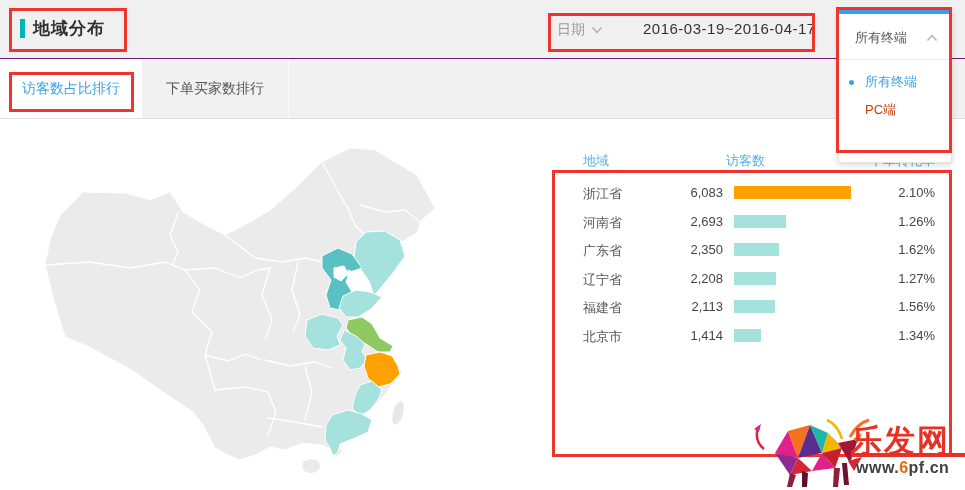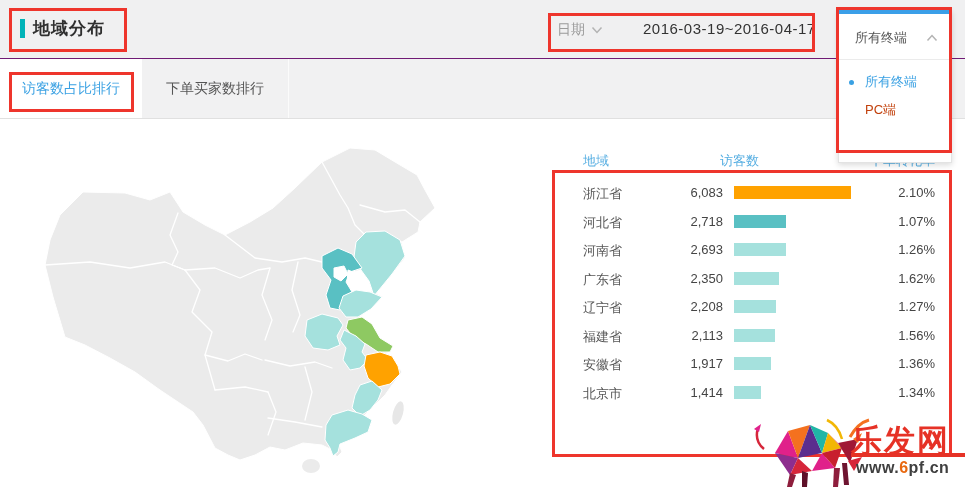--- a/index.html
+++ b/index.html
@@ -23,21 +23,21 @@
        font-size:14px;cursor:default;}
   .tab-active{left:0;width:142px;background:#fff;color:#3aa1e3;}
   .tab-inactive{left:142px;width:146px;background:#f1f1f2;color:#555;border-right:1px solid #fbfbfb;}
 
   
   .map-wrap{position:absolute;left:40px;top:130px;width:400px;height:355px;}
 
   
   .rank-table{position:absolute;left:553px;top:148px;width:398px;}
   .th{position:absolute;top:4px;font-size:13px;color:#56aee2;white-space:nowrap;}
-  .th-region{left:30px;} .th-visitors{left:167px;} .th-rate{right:16px;}
+  .th-region{left:30px;} .th-visitors{left:173px;} .th-rate{right:16px;}
   .rows{position:absolute;left:0;top:30px;width:398px;}
   .row{position:relative;height:28.5px;}
   .cell-region{position:absolute;left:30px;top:7px;font-size:13px;color:#555;}
   .cell-visitors{position:absolute;left:95px;width:75px;top:7px;text-align:right;font-size:13px;color:#454545;}
   .cell-bar{position:absolute;left:181px;top:8px;height:13px;}
   .cell-rate{position:absolute;right:16px;top:7px;font-size:13px;color:#454545;}
 
   
   .dropdown{position:absolute;left:838px;top:10px;width:114px;height:153px;background:#fff;
             border:1px solid #e3e3e3;border-top:4px solid #3a9fe8;box-sizing:border-box;
@@ -142,26 +142,20 @@
     <div class="th th-rate">下单转化率</div>
     <div class="rows" id="rows">
     <div class="row">
       <span class="cell-region">浙江省</span>
       <span class="cell-visitors">6,083</span>
       <span class="cell-bar" style="width: 117px; background: rgb(255, 162, 0);"></span>
       <span class="cell-rate">2.10%</span>
     </div>
 
 
-    <div class="row">
-      <span class="cell-region">河北省</span>
-      <span class="cell-visitors">2,718</span>
-      <span class="cell-bar" style="width: 52px; background: rgb(89, 192, 195);"></span>
-      <span class="cell-rate">1.07%</span>
-    </div>
 
     <div class="row">
       <span class="cell-region">河南省</span>
       <span class="cell-visitors">2,693</span>
       <span class="cell-bar" style="width: 52px; background: rgb(165, 225, 221);"></span>
       <span class="cell-rate">1.26%</span>
     </div>
 
 
     <div class="row">
@@ -178,26 +172,20 @@
       <span class="cell-rate">1.27%</span>
     </div>
 
     <div class="row">
       <span class="cell-region">福建省</span>
       <span class="cell-visitors">2,113</span>
       <span class="cell-bar" style="width: 41px; background: rgb(165, 225, 221);"></span>
       <span class="cell-rate">1.56%</span>
     </div>
 
-    <div class="row">
-      <span class="cell-region">安徽省</span>
-      <span class="cell-visitors">1,917</span>
-      <span class="cell-bar" style="width: 37px; background: rgb(165, 225, 221);"></span>
-      <span class="cell-rate">1.36%</span>
-    </div>
 
     <div class="row">
       <span class="cell-region">北京市</span>
       <span class="cell-visitors">1,414</span>
       <span class="cell-bar" style="width: 27px; background: rgb(165, 225, 221);"></span>
       <span class="cell-rate">1.34%</span>
     </div>
   </div>
   </div>
 

